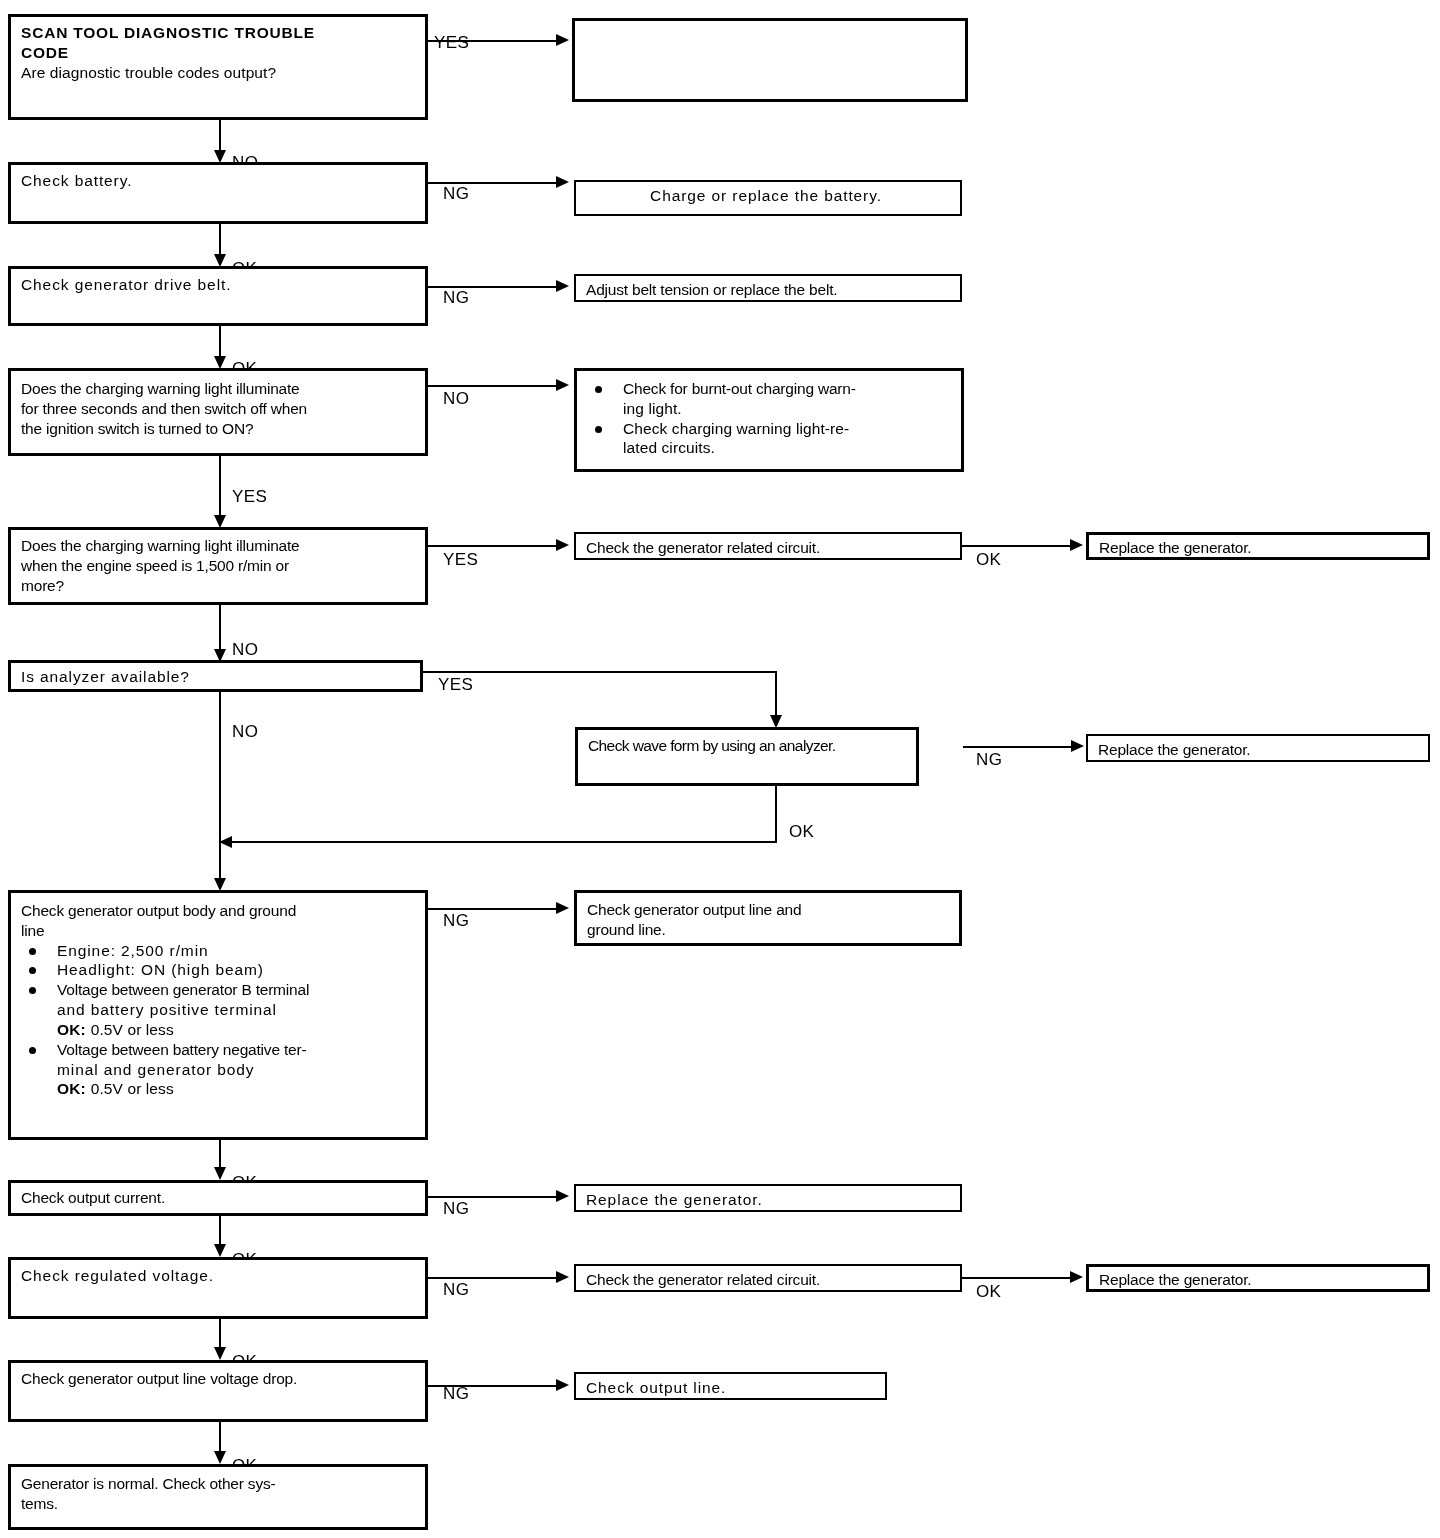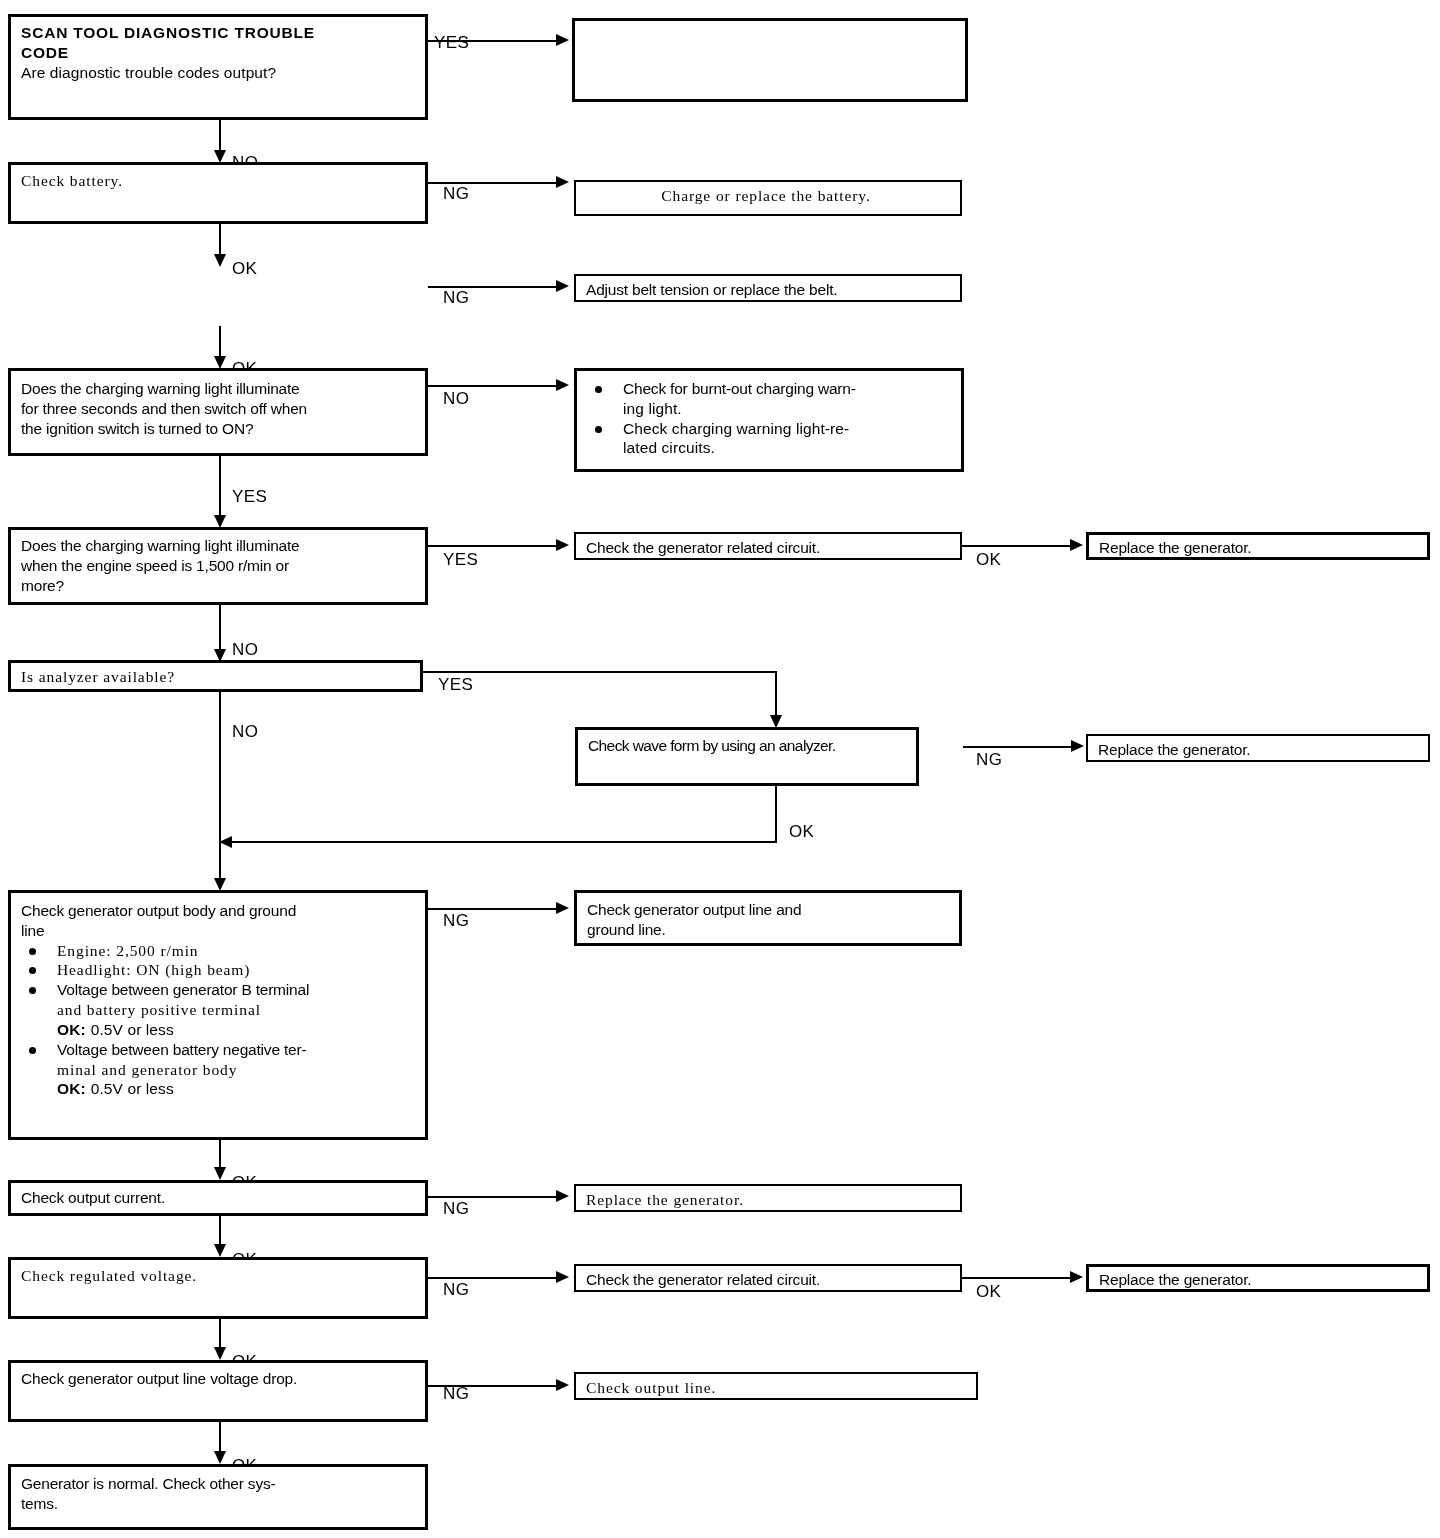--- a/index.html
+++ b/index.html
@@ -27,21 +27,21 @@
     line-height: 1.28;
     padding: 6px 14px 4px 10px;
     letter-spacing: 0.1px;
   }
   .box.heavy { border-width: 3px; }
   .box.thin  { border-width: 2px; }
   .box .title {
     font-weight: bold;
     letter-spacing: 0.8px;
   }
-  .box .spaced { letter-spacing: 0.9px; font-family: Liberation Serif, serif; }
+  .box .spaced { letter-spacing: 0.9px; }
   .box .tight  { letter-spacing: -0.2px; }
   .box.empty { padding: 0; }
 
   
   ul.bullets {
     list-style: none;
     margin: 0;
     padding: 0;
   }
   ul.bullets > li {
@@ -131,20 +131,23 @@
   <div class="edge-label" style="left:443px; top:152px;">NG</div>
 
   <div class="box thin" style="left:574px; top:180px; width:388px; height:36px;text-align:center;">
     <div class="spaced" style="margin-top:-2px;">Charge or replace the battery.</div>
   </div>
 
   <div class="vline" style="left:219px; top:224px; height:36px;"></div>
   <div class="arrow-d" style="left:214px; top:254px;"></div>
   <div class="edge-label" style="left:232px; top:227px;">OK</div>
 
+  <div class="box heavy" style="left:8px; top:266px; width:420px; height:60px;">
+    <div class="spaced">Check  generator  drive  belt.</div>
+  </div>
 
   <div class="hline" style="left:428px; top:286px; width:130px;"></div>
   <div class="arrow-r" style="left:556px; top:280px;"></div>
   <div class="edge-label" style="left:443px; top:256px;">NG</div>
 
   <div class="box thin" style="left:574px; top:274px; width:388px; height:28px;">
     <div class="tight" style="margin-top:-2px;">Adjust belt tension or replace the belt.</div>
   </div>
 
   <div class="vline" style="left:219px; top:326px; height:34px;"></div>
@@ -311,21 +314,21 @@
   <div class="edge-label" style="left:232px; top:1320px;">OK</div>
 
   <div class="box heavy" style="left:8px; top:1360px; width:420px; height:62px;">
     <div class="tight">Check generator output line voltage drop.</div>
   </div>
 
   <div class="hline" style="left:428px; top:1385px; width:130px;"></div>
   <div class="arrow-r" style="left:556px; top:1379px;"></div>
   <div class="edge-label" style="left:443px; top:1352px;">NG</div>
 
-  <div class="box thin" style="left:574px; top:1372px; width:404px; height:28px;">
+  <div class="box thin" style="left:574px; top:1372px; width:313px; height:28px;">
     <div class="spaced" style="margin-top:-2px;">Check output line.</div>
   </div>
 
   <div class="vline" style="left:219px; top:1422px; height:34px;"></div>
   <div class="arrow-d" style="left:214px; top:1451px;"></div>
   <div class="edge-label" style="left:232px; top:1424px;">OK</div>
 
   <div class="box heavy" style="left:8px; top:1464px; width:420px; height:66px; padding-top:7px;">
     <div class="tight">Generator is normal.   Check other sys-</div>
     <div class="tight">tems.</div>

